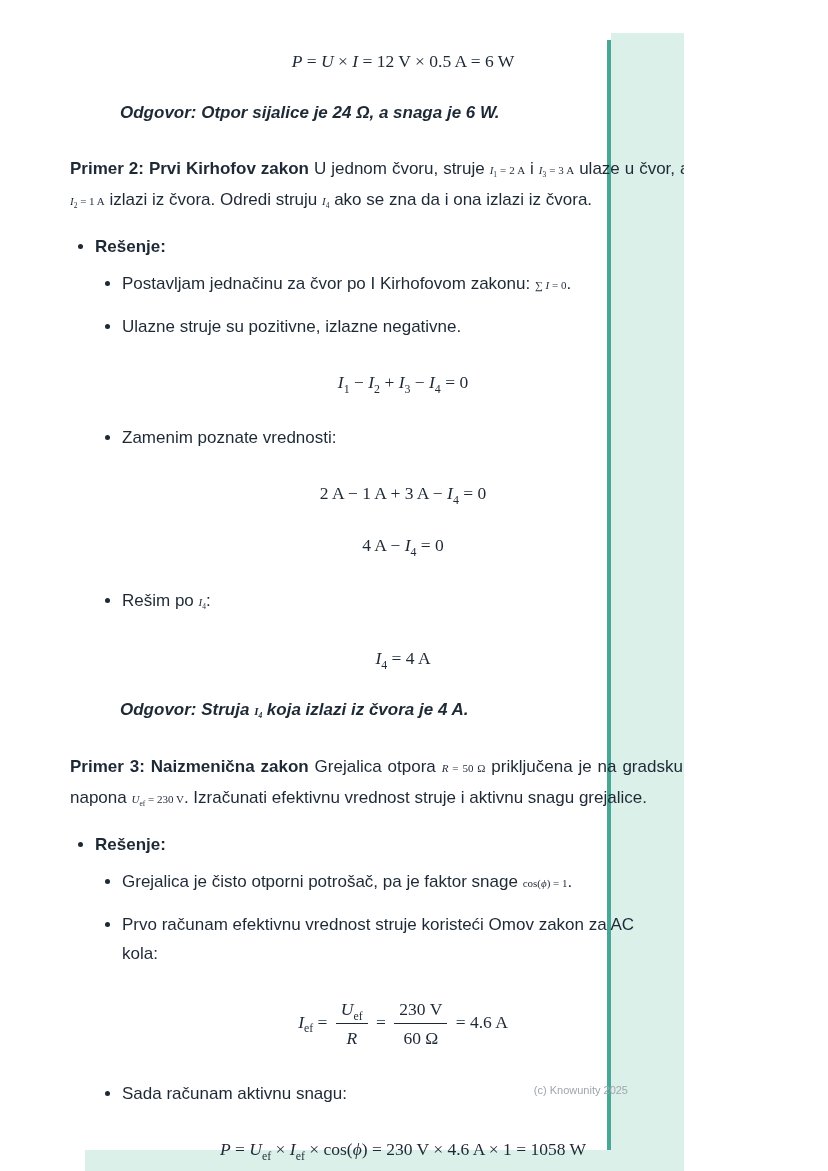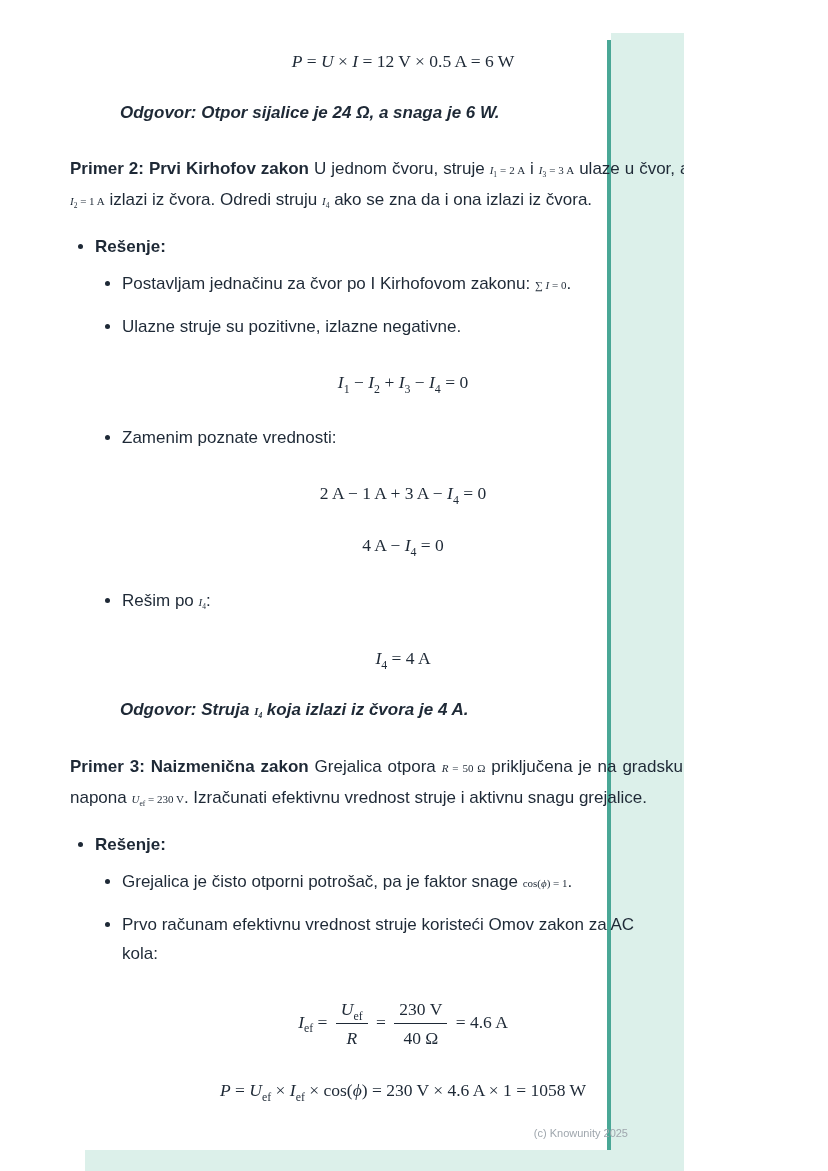--- a/index.html
+++ b/index.html
@@ -87,21 +87,21 @@
     flex-direction: column;
     vertical-align: middle;
     text-align: center;
     margin: 0 4px;
   }
   .frac .fn { display: block; padding: 0 5px 3px 5px; }
   .frac .fd { display: block; border-top: 1px solid currentColor; padding: 3px 5px 0 5px; }
 
   .watermark {
     position: absolute;
-    top: 1127px;
+    top: 1084px;
     right: 56px;
     font-size: 11px;
     color: #9fa6ad;
     z-index: 5;
   }
 </style>
 </head>
 <body>
 
 <div class="page">
@@ -168,23 +168,27 @@
     <div class="li l2">
       <span class="dot"></span>
       <div class="li-text">Prvo računam efektivnu vrednost struje koristeći Omov zakon za AC<br>kola:</div>
     </div>
 
     <div class="eq"><i>I</i><sub>ef</sub> = <span class="frac">
           <span class="fn"><i>U</i><sub>ef</sub></span>
           <span class="fd"><i>R</i></span>
         </span> = <span class="frac">
           <span class="fn">230 V</span>
-          <span class="fd">40 Ω</span>
+          <span class="fd">60 Ω</span>
         </span> = 4.6 A</div>
 
+    <div class="li l2">
+      <span class="dot"></span>
+      <div class="li-text">Sada računam aktivnu snagu:</div>
+    </div>
 
     <div class="eq"><i>P</i> = <i>U</i><sub>ef</sub> × <i>I</i><sub>ef</sub> × cos(<i>ϕ</i>) = 230 V × 4.6 A × 1 = 1058 W</div>
 
   </div>
 
   <div class="watermark">(c) Knowunity 2025</div>
 
 </div>
 
 </body></html>

